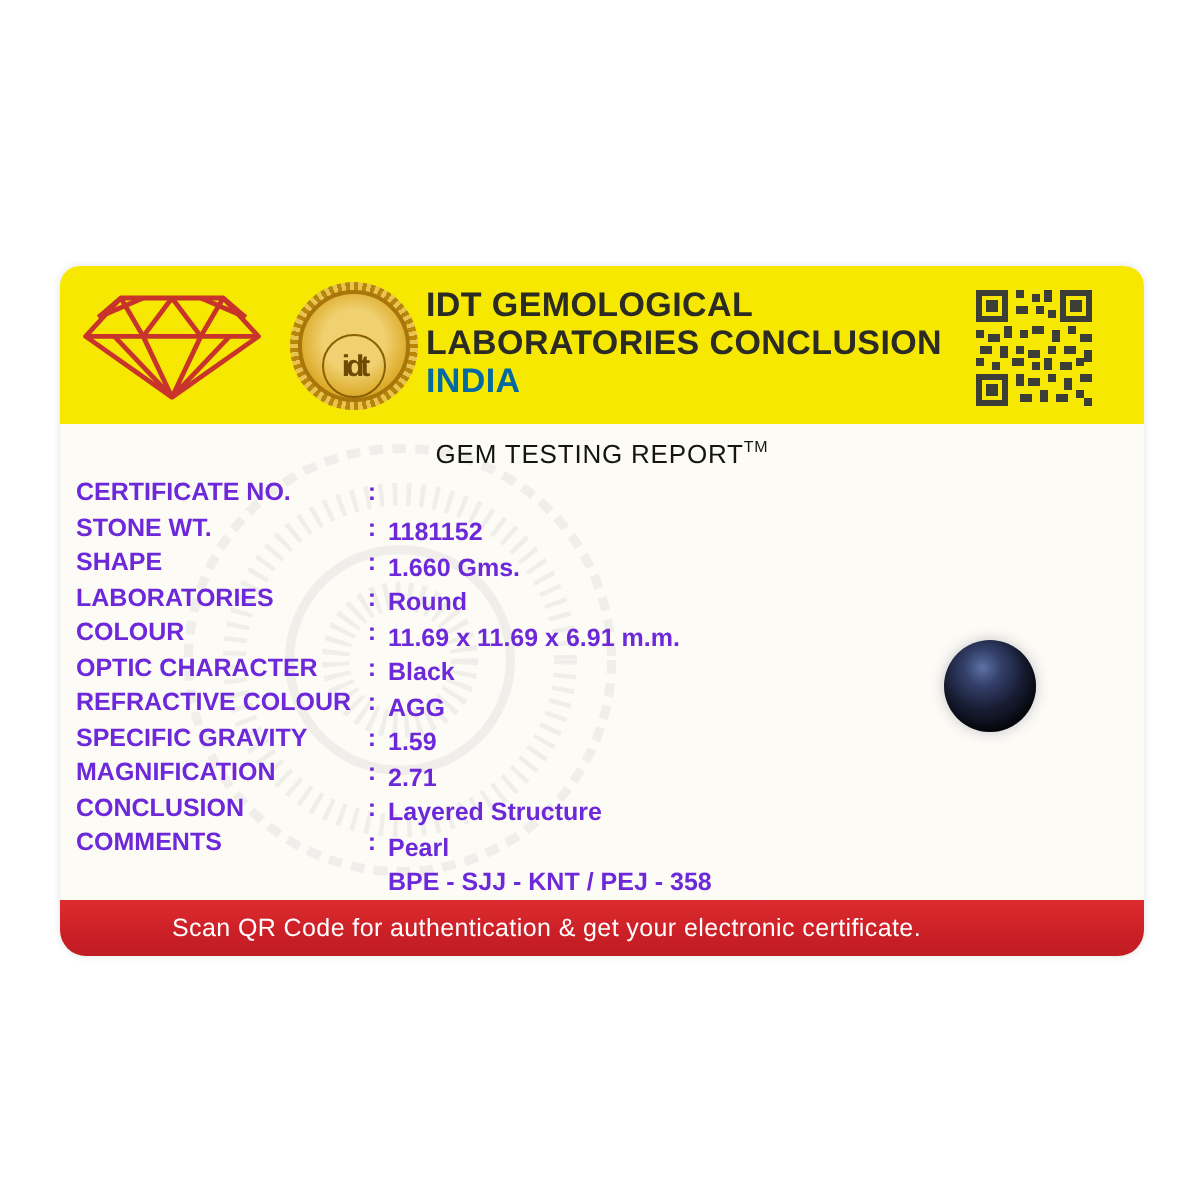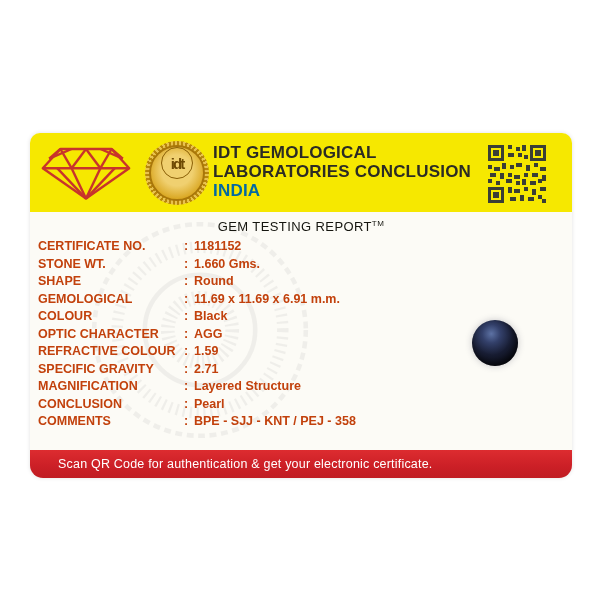--- a/index.html
+++ b/index.html
@@ -20,21 +20,21 @@
   .seal{
     position:absolute;left:115px;top:8px;width:64px;height:64px;border-radius:50%;
     background:
       repeating-conic-gradient(#b8860b 0deg 4deg,#e9c24f 4deg 8deg);
     display:flex;align-items:center;justify-content:center;
   }
   .seal-inner{
     width:52px;height:52px;border-radius:50%;
     background:radial-gradient(circle at 50% 45%,#f0d070 0 40%,#d9a620 75%,#b8860b 100%);
     border:2px solid #a8760a;
-    display:flex;align-items:flex-start;justify-content:center;
+    display:flex;align-items:flex-end;justify-content:center;
   }
   .seal-core{
     width:30px;height:30px;border-radius:50%;
     border:1px solid #8a5f06;display:flex;align-items:center;justify-content:center;
     color:#6e4a04;font-weight:bold;font-size:15px;letter-spacing:-2px;
   }
   .org-text{position:absolute;left:183px;top:10px;line-height:19px;}
   .org-line{font-weight:bold;font-size:17px;color:#2b2b24;letter-spacing:.2px;}
   .org-line.india{color:#0369a1;}
   .qr{position:absolute;left:458px;top:12px;width:58px;height:58px;}
@@ -44,38 +44,38 @@
 
   
   .report-title{
     position:absolute;left:0;top:86px;width:100%;text-align:center;
     font-weight:normal;font-size:13px;color:#15150f;letter-spacing:.4px;
   }
   .report-title sup{font-size:8px;}
 
   
   .fields{position:absolute;left:8px;top:105px;width:420px;}
-  .row{display:flex;height:17.5px;line-height:17.5px;font-size:12.5px;font-weight:bold;color:#c2410c;}
+  .row{display:flex;height:17.5px;line-height:17.5px;font-size:12.5px;font-weight:bold;color:#6d28d9;}
   .row .lbl{width:140px;flex:0 0 140px;}
   .row .sep{width:16px;flex:0 0 16px;text-align:center;}
-  .row .val{white-space:nowrap;}
+  .row .val{white-space:nowrap;margin-top:20px;}
 
   
   .pearl{
     position:absolute;left:442px;top:187px;width:46px;height:46px;border-radius:50%;
     background:radial-gradient(circle at 42% 30%,#5d72a4 0%,#33406a 22%,#181d33 50%,#07080f 85%);
     box-shadow:0 0 7px rgba(40,40,70,.25), inset -2px -3px 6px rgba(0,0,0,.55);
   }
 
   
   .band-red{
     position:absolute;left:0;top:317px;width:542px;height:28px;
     background:linear-gradient(180deg,#dd2c30 0%,#cb1f26 60%,#c01d23 100%);
     border-radius:0 0 13px 13px;
-    color:#ffffff;font-size:12.5px;line-height:28px;padding-left:28px;box-sizing:border-box;
+    color:#ffffff;font-size:12.5px;line-height:28px;padding-left:56px;box-sizing:border-box;
     letter-spacing:.2px;
   }
 </style>
 </head>
 <body>
 
 <div class="card">
 
   <svg class="watermark" viewBox="0 0 100 100">
     <circle cx="50" cy="50" r="46" fill="none" stroke="#555" stroke-width="2" stroke-dasharray="3 2"></circle>
@@ -182,21 +182,21 @@
       <span class="lbl">STONE WT.</span>
       <span class="sep">:</span>
       <span class="val">1.660 Gms.</span>
     </div>
     <div class="row">
       <span class="lbl">SHAPE</span>
       <span class="sep">:</span>
       <span class="val">Round</span>
     </div>
     <div class="row">
-      <span class="lbl">GEMOLOGICAL</span>
+      <span class="lbl">LABORATORIES</span>
       <span class="sep">:</span>
       <span class="val">11.69 x 11.69 x 6.91 m.m.</span>
     </div>
     <div class="row">
       <span class="lbl">COLOUR</span>
       <span class="sep">:</span>
       <span class="val">Black</span>
     </div>
     <div class="row">
       <span class="lbl">OPTIC CHARACTER</span>

